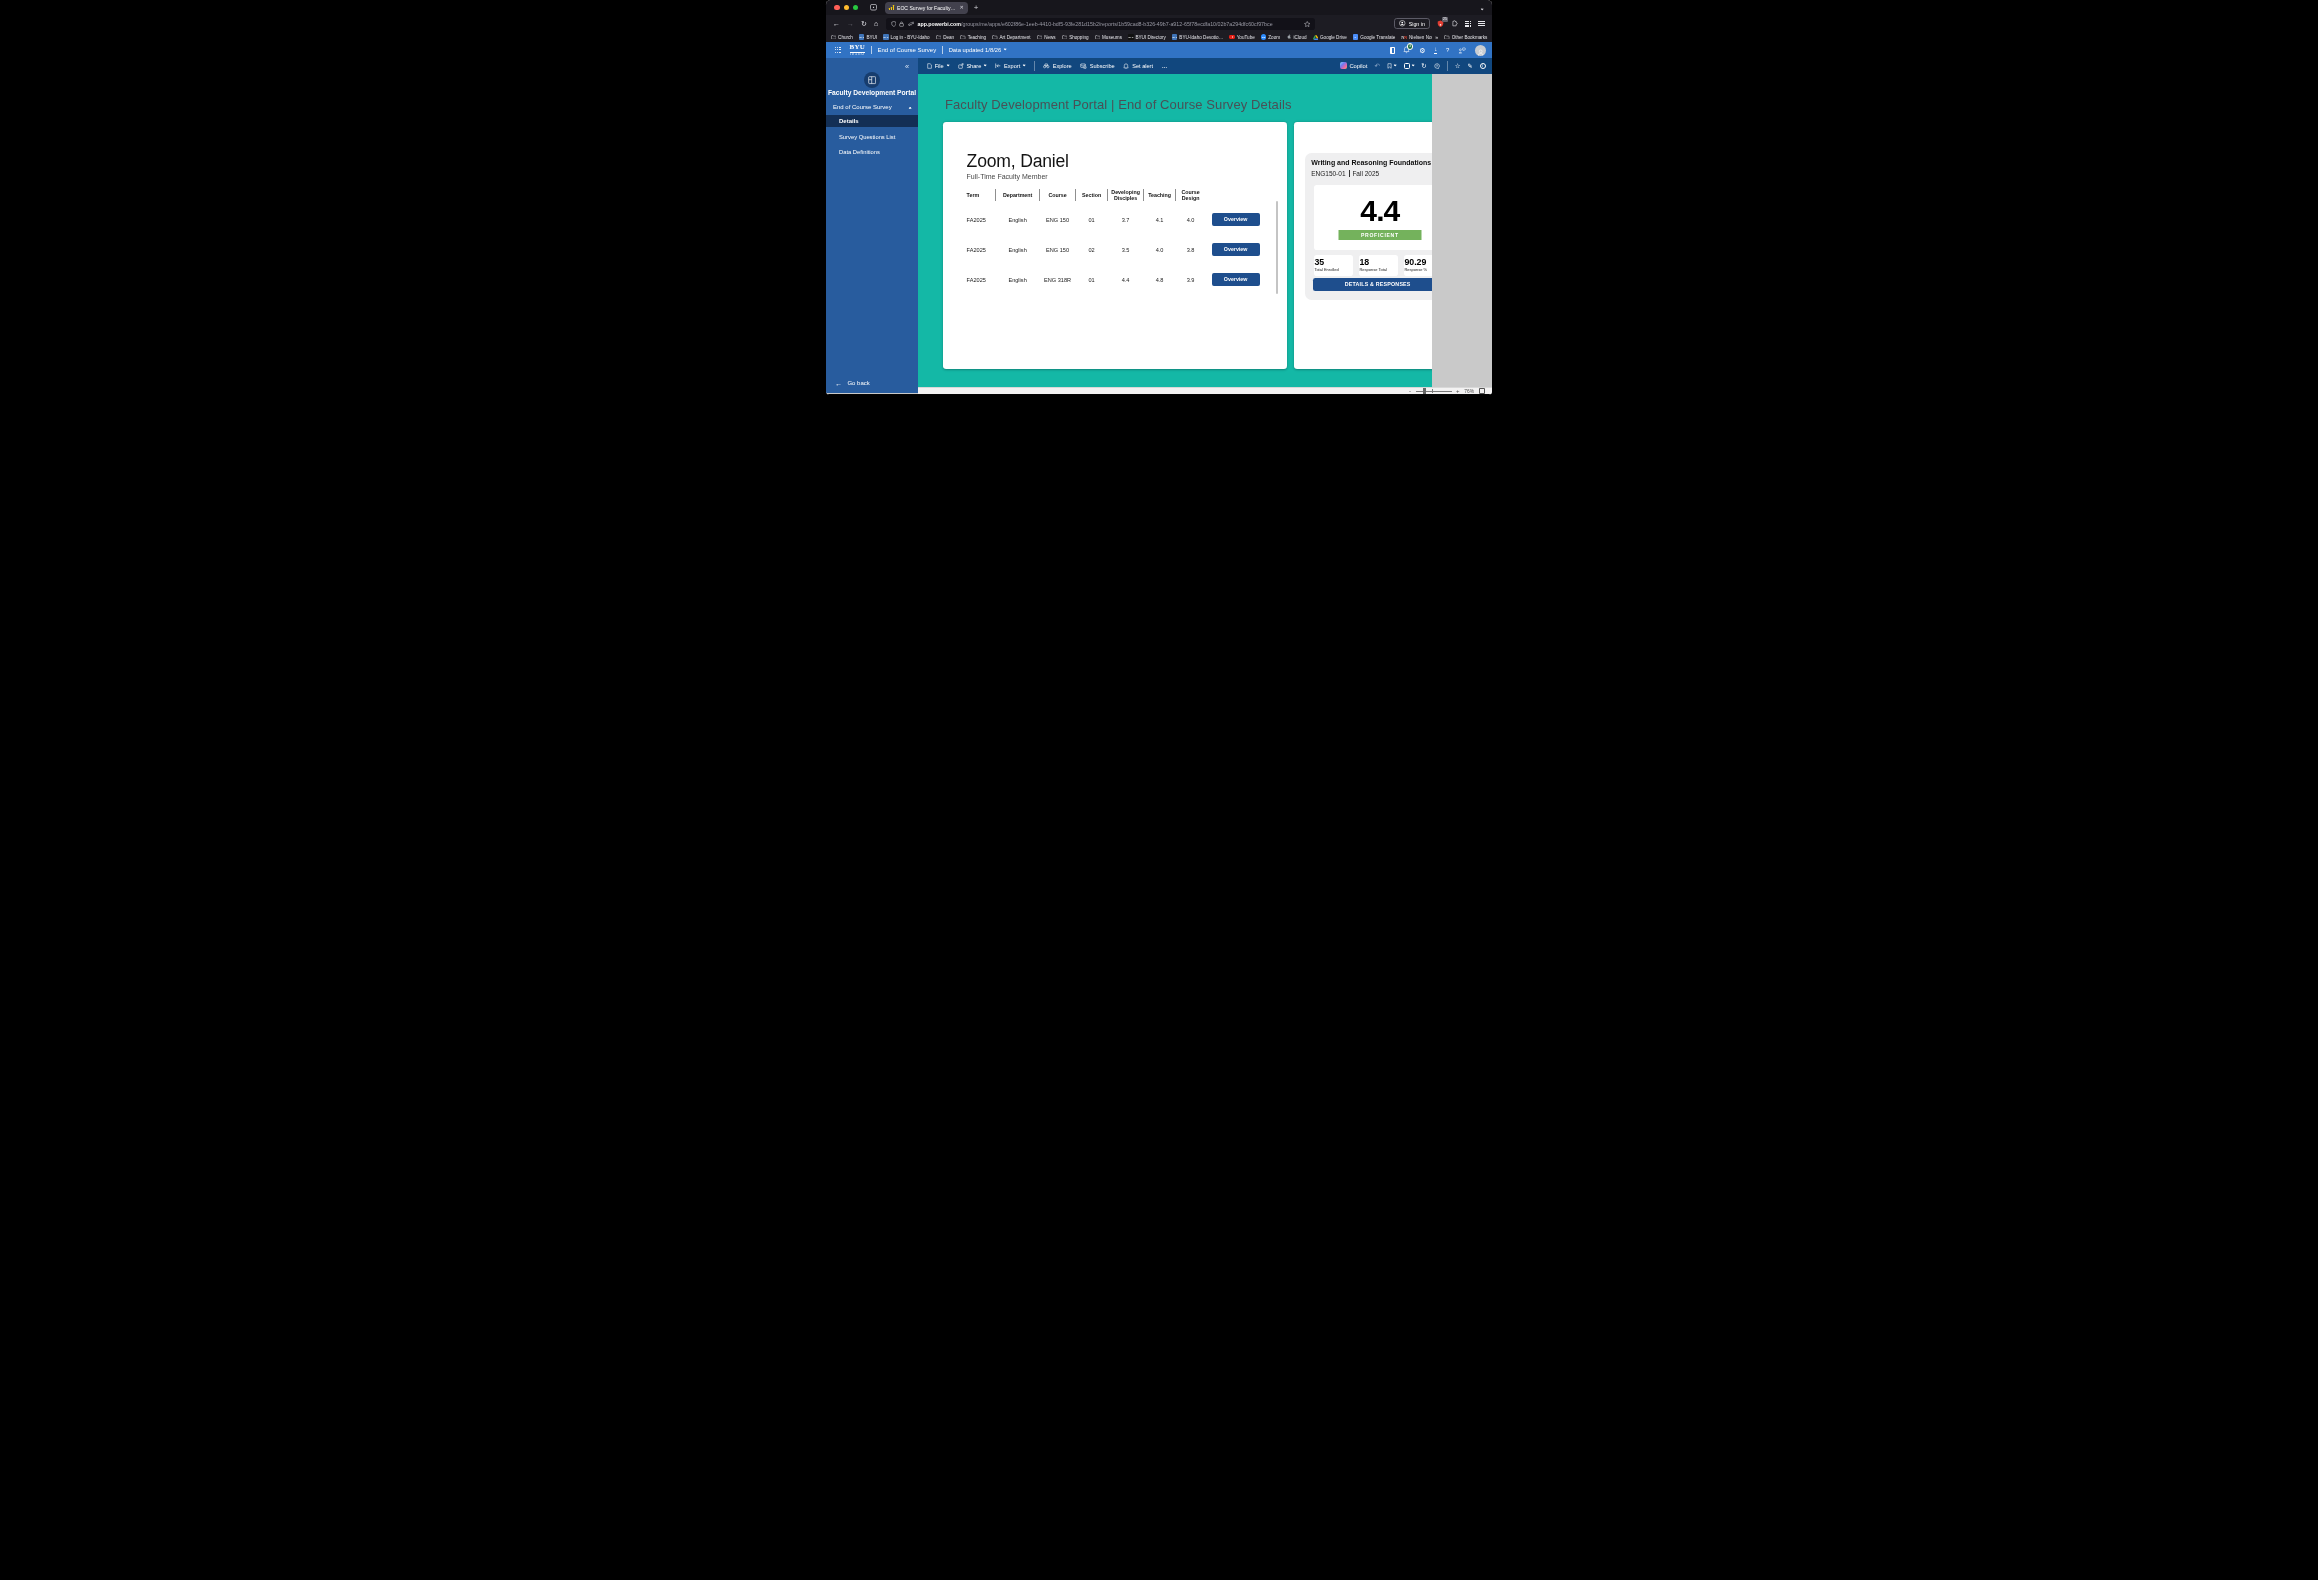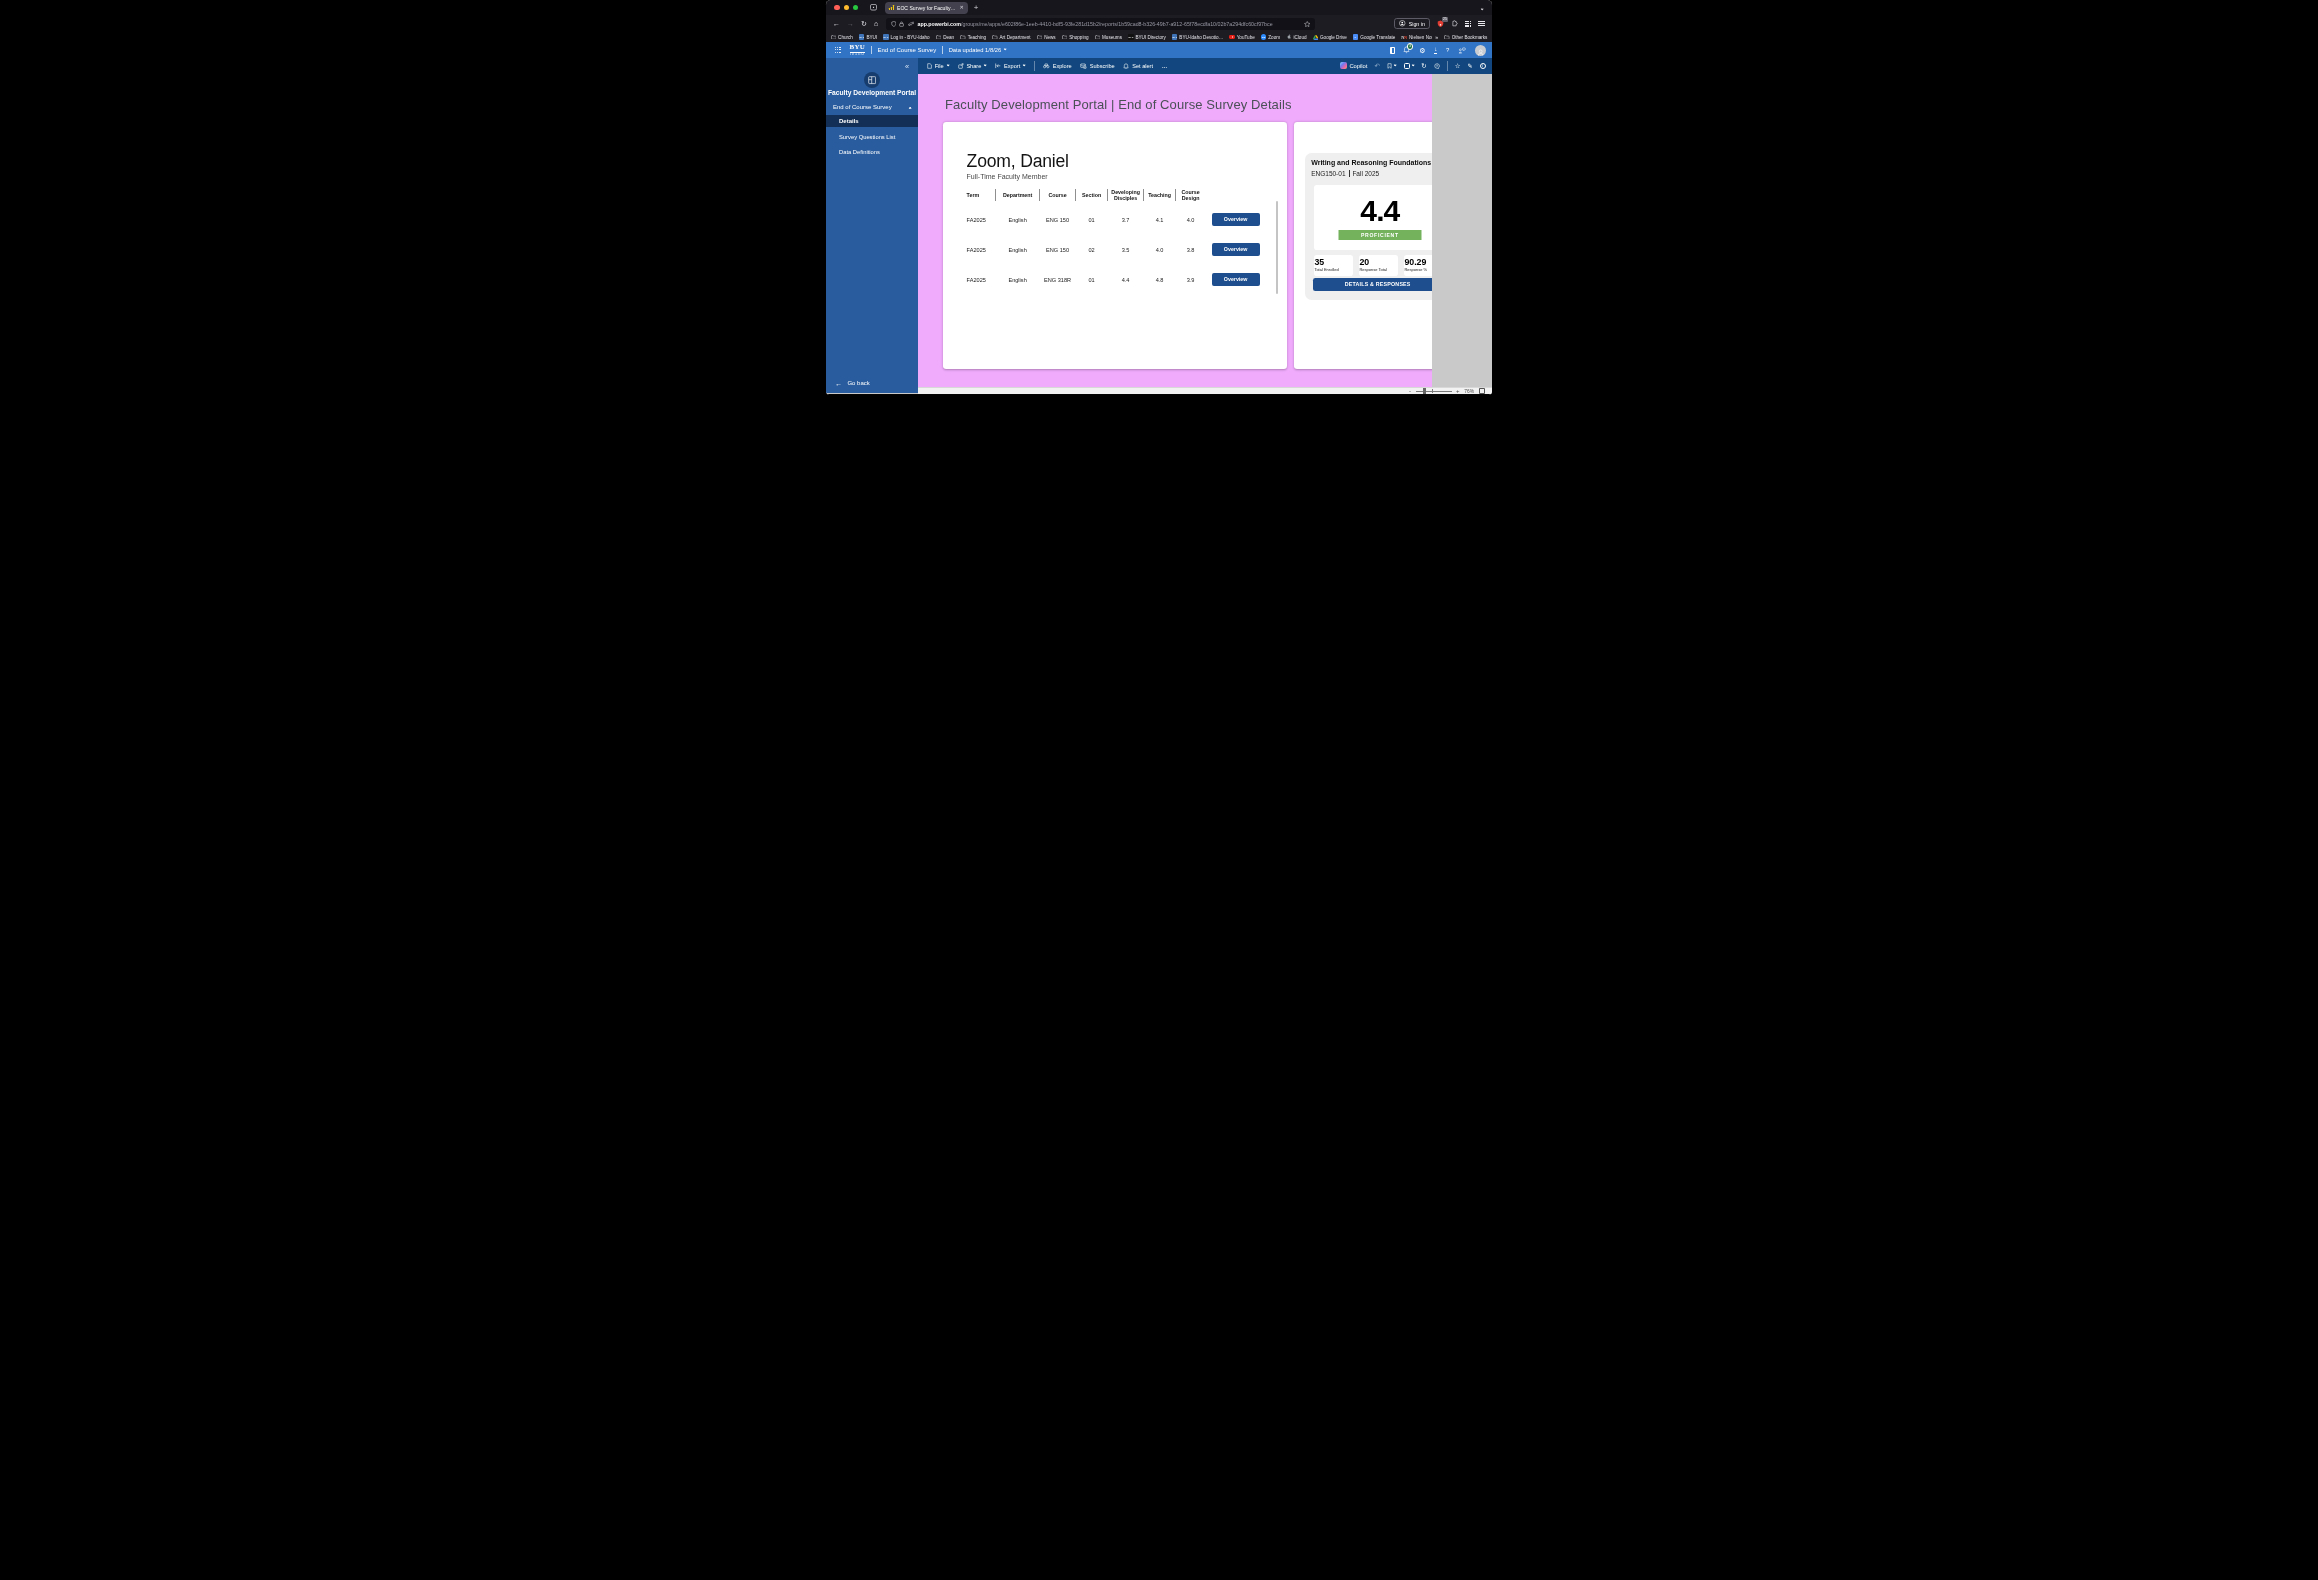--- a/index.html
+++ b/index.html
@@ -89,21 +89,21 @@
   .sidebar{position:absolute;left:0;top:58px;width:92px;height:335px;background:#285c9e;color:#fff;}
   .collapse{position:absolute;top:4.6px;right:8.8px;font-size:7.4px;color:#dbe7f6;line-height:1;}
   .portal-ic{position:absolute;top:14.4px;left:50%;transform:translateX(-50%);width:16px;height:16px;border-radius:50%;background:#173d6e;display:flex;align-items:center;justify-content:center;}
   .portal-title{position:absolute;top:31px;width:100%;text-align:center;font-weight:bold;font-size:6.7px;}
   .side-group{position:absolute;top:46px;left:7px;right:6.5px;font-size:6px;display:flex;align-items:center;justify-content:space-between;}
   .side-item{position:absolute;left:0;right:0;padding-left:13px;font-size:5.8px;display:flex;align-items:center;height:12px;}
   .side-item.active{background:#132f55;font-weight:bold;font-size:6px;}
   .goback{position:absolute;left:9.3px;bottom:6.5px;display:flex;align-items:center;gap:5.1px;font-size:6px;}
 
   
-  .canvas{position:absolute;left:92px;top:74px;width:514px;height:313px;background:#f0abfc;overflow:hidden;}
+  .canvas{position:absolute;left:92px;top:74px;width:514px;height:313px;background:#14b8a6;overflow:hidden;}
   .page-title{position:absolute;left:27px;top:23px;font-size:13px;font-weight:300;color:#4a5056;letter-spacing:0.1px;}
   .card{position:absolute;top:48px;background:#fff;border-radius:3.2px;box-shadow:0 0.5px 2.3px rgba(0,0,0,.28);}
   .card-left{left:24.6px;width:344px;height:247px;}
   .card-right{left:376px;width:170px;height:247px;}
   .fac-name{position:absolute;left:24px;top:29px;font-size:17.6px;font-weight:300;color:#141414;letter-spacing:-0.2px;}
   .fac-role{position:absolute;left:24px;top:51px;font-size:7px;color:#474747;}
   .tgrid{display:grid;grid-template-columns:29px 44px 36px 32px 36px 32px 30px;align-items:center;text-align:center;}
   .thead{position:absolute;left:24px;top:64px;height:18.5px;font-size:5.3px;font-weight:bold;color:#111;}
   .thead>div{position:relative;height:100%;display:flex;align-items:center;justify-content:center;line-height:1.2;padding:0 2.3px;}
   .thead>div:first-child{justify-content:flex-start;padding-left:0;}
@@ -559,21 +559,21 @@
         <div class="scorebox">
           <div class="score">4.4</div>
           <div class="band" style="background:#74b25c">PROFICIENT</div>
         </div>
         <div class="stats">
           <div class="stat">
             <div class="stat-v">35</div>
             <div class="stat-l">Total Enrolled</div>
           </div>
           <div class="stat">
-            <div class="stat-v">20</div>
+            <div class="stat-v">18</div>
             <div class="stat-l">Response Total</div>
           </div>
           <div class="stat">
             <div class="stat-v">90.29</div>
             <div class="stat-l">Response %</div>
           </div>
         </div>
         <div class="cta">DETAILS &amp; RESPONSES</div>
       </div>
     </div>

